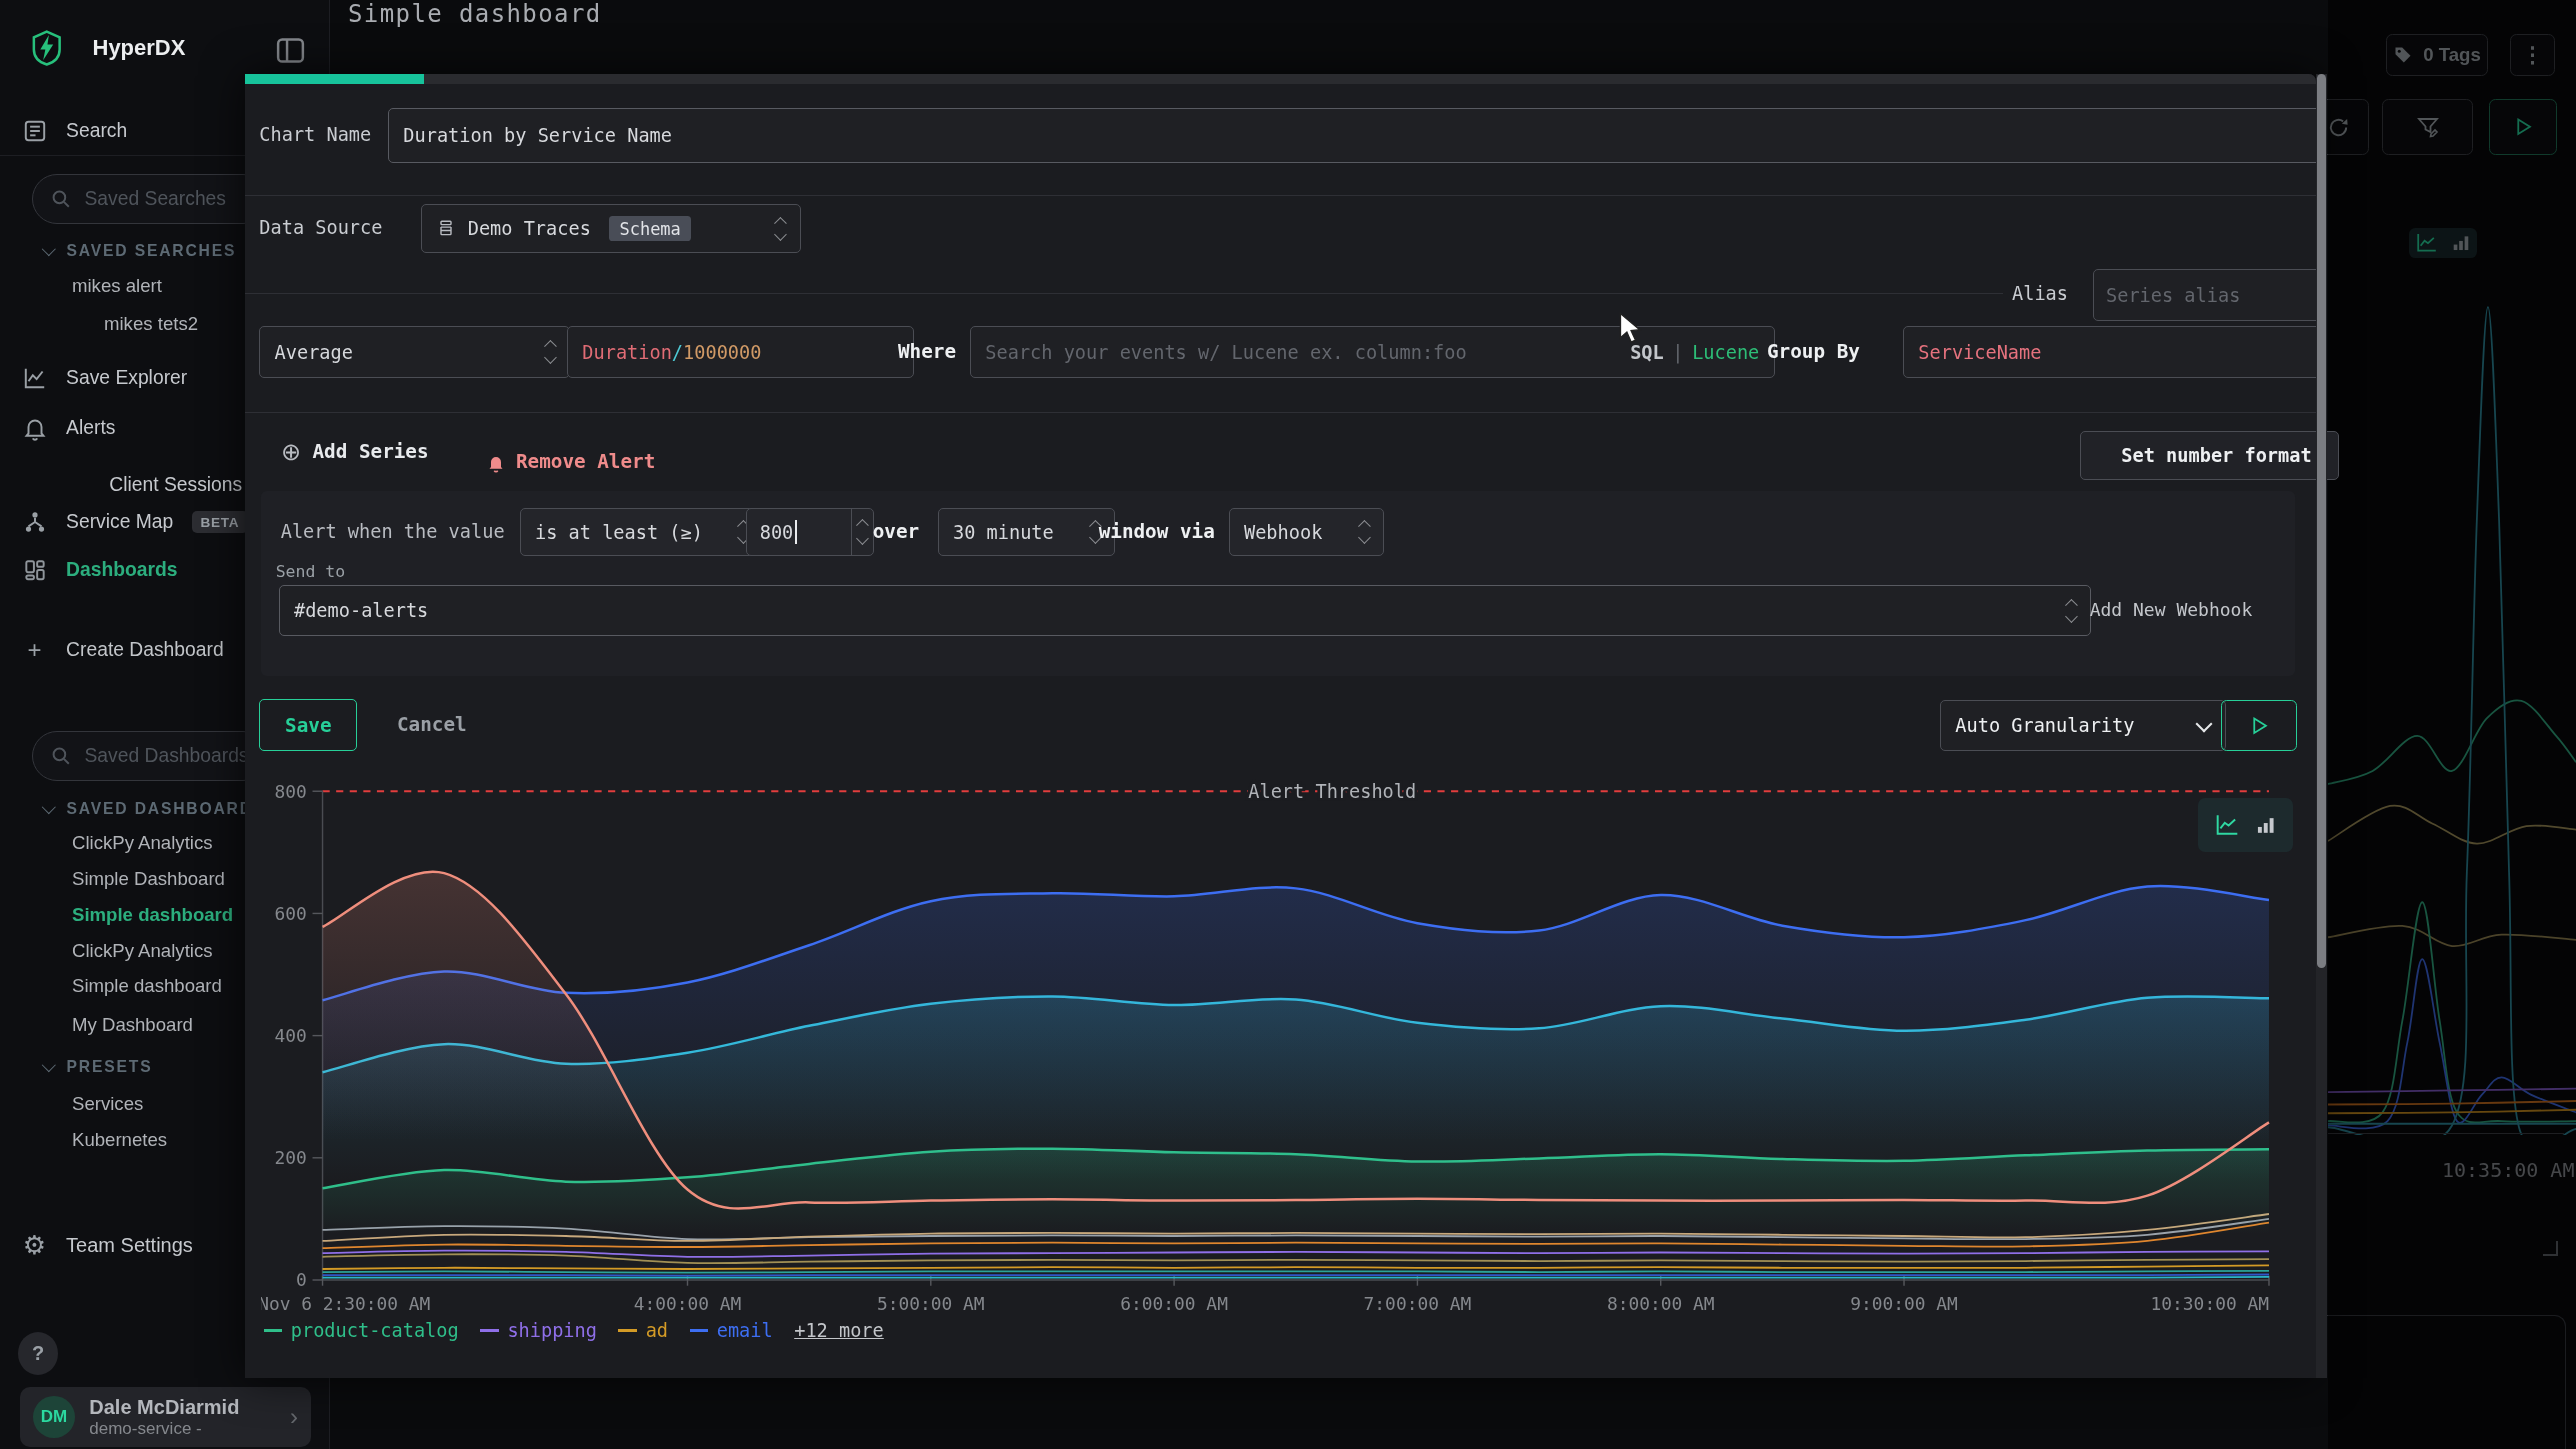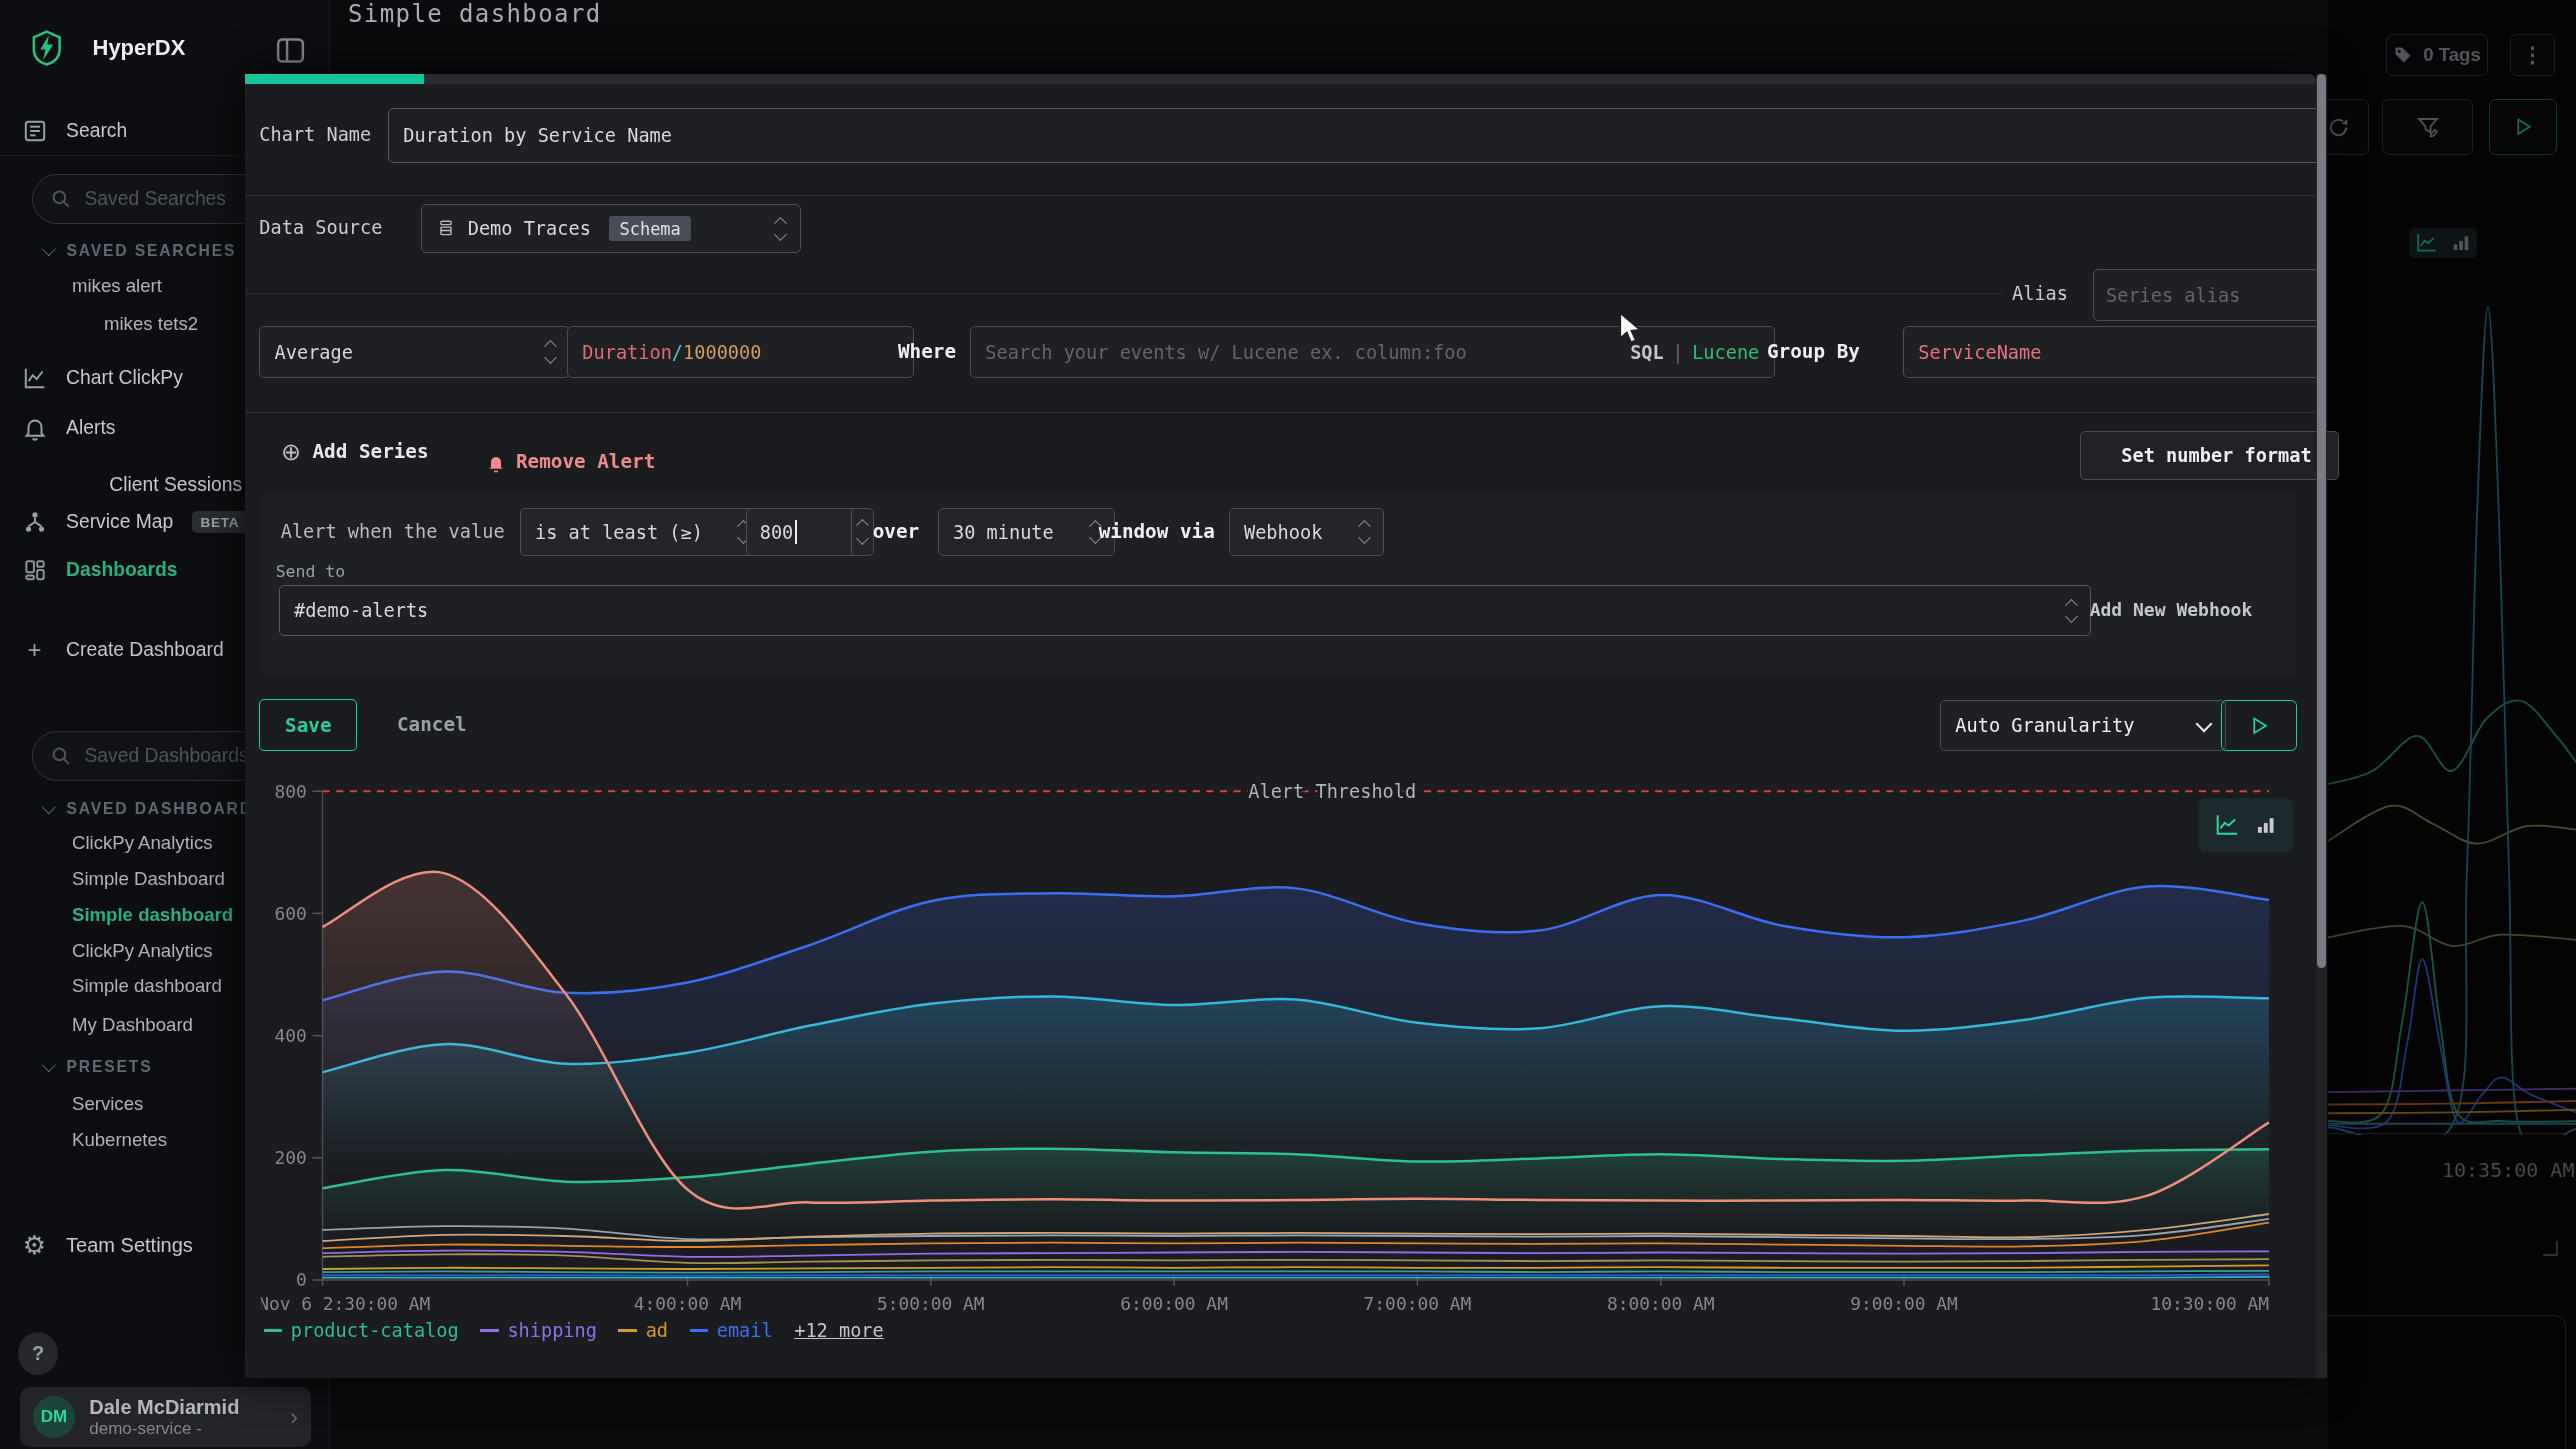--- a/index.html
+++ b/index.html
@@ -134,21 +134,21 @@
     <span>SAVED SEARCHES</span>
   </div>
   <div class="side-sub" style="top:275px;">mikes alert</div>
   <div class="side-sub" style="top:313px;margin-left:32px;">mikes tets2</div>
 
   <div class="side-item" style="top:358px;">
     <svg width="26" height="26" viewBox="0 0 24 24">
       <path d="M3.5 3.5 V20.5 H20.5" fill="none" stroke="#9aa0a6" stroke-width="1.8"></path>
       <polyline points="6,15 10,9.5 13.5,13 19,6" fill="none" stroke="#9aa0a6" stroke-width="1.8"></polyline>
     </svg>
-    <span class="txt">Chart ClickPy</span>
+    <span class="txt">Save Explorer</span>
   </div>
   <div class="side-item" style="top:408px;">
     <svg width="26" height="26" viewBox="0 0 24 24">
       <path d="M6 17 V11 a6 6 0 0 1 12 0 V17 l1.8 2.2 H4.2 Z" fill="none" stroke="#9aa0a6" stroke-width="1.8"></path>
       <path d="M10 21.5 a2.2 2.2 0 0 0 4 0" fill="none" stroke="#9aa0a6" stroke-width="1.8"></path>
     </svg>
     <span class="txt">Alerts</span>
   </div>
   <div class="side-item" style="top:455px;flex-direction:column;">
     <svg width="26" height="26" viewBox="0 0 24 24">
@@ -386,21 +386,21 @@
         </span>
     </div>
     <div class="lbl" style="left:15px;top:66px;height:29px;font-size:16.5px;color:#9aa0a6;">Send to</div>
     <div class="inp" style="left:18px;top:94px;width:1782px;height:49px;border-color:#585a61;">
       <span>#demo-alerts</span>
       <span class="ud">
           <i class="u"></i>
           <i class="d"></i>
         </span>
     </div>
-    <div class="lbl" style="left:1829px;top:94px;height:49px;color:#c3c6cb;font-weight:700;font-size:18px;">Add New Webhook</div>
+    <div class="lbl" style="left:1829px;top:94px;height:49px;color:#c3c6cb;font-weight:400;font-size:18px;">Add New Webhook</div>
   </div>
 
   <div id="save-btn">Save</div>
   <div id="cancel-btn">Cancel</div>
   <div class="inp" id="granularity" style="color:#eef0f2;">
     <span>Auto Granularity</span>
     <i class="chev-big"></i>
   </div>
   <div id="play-btn">
     <svg width="21.5" height="21.5" viewBox="0 0 24 24">

